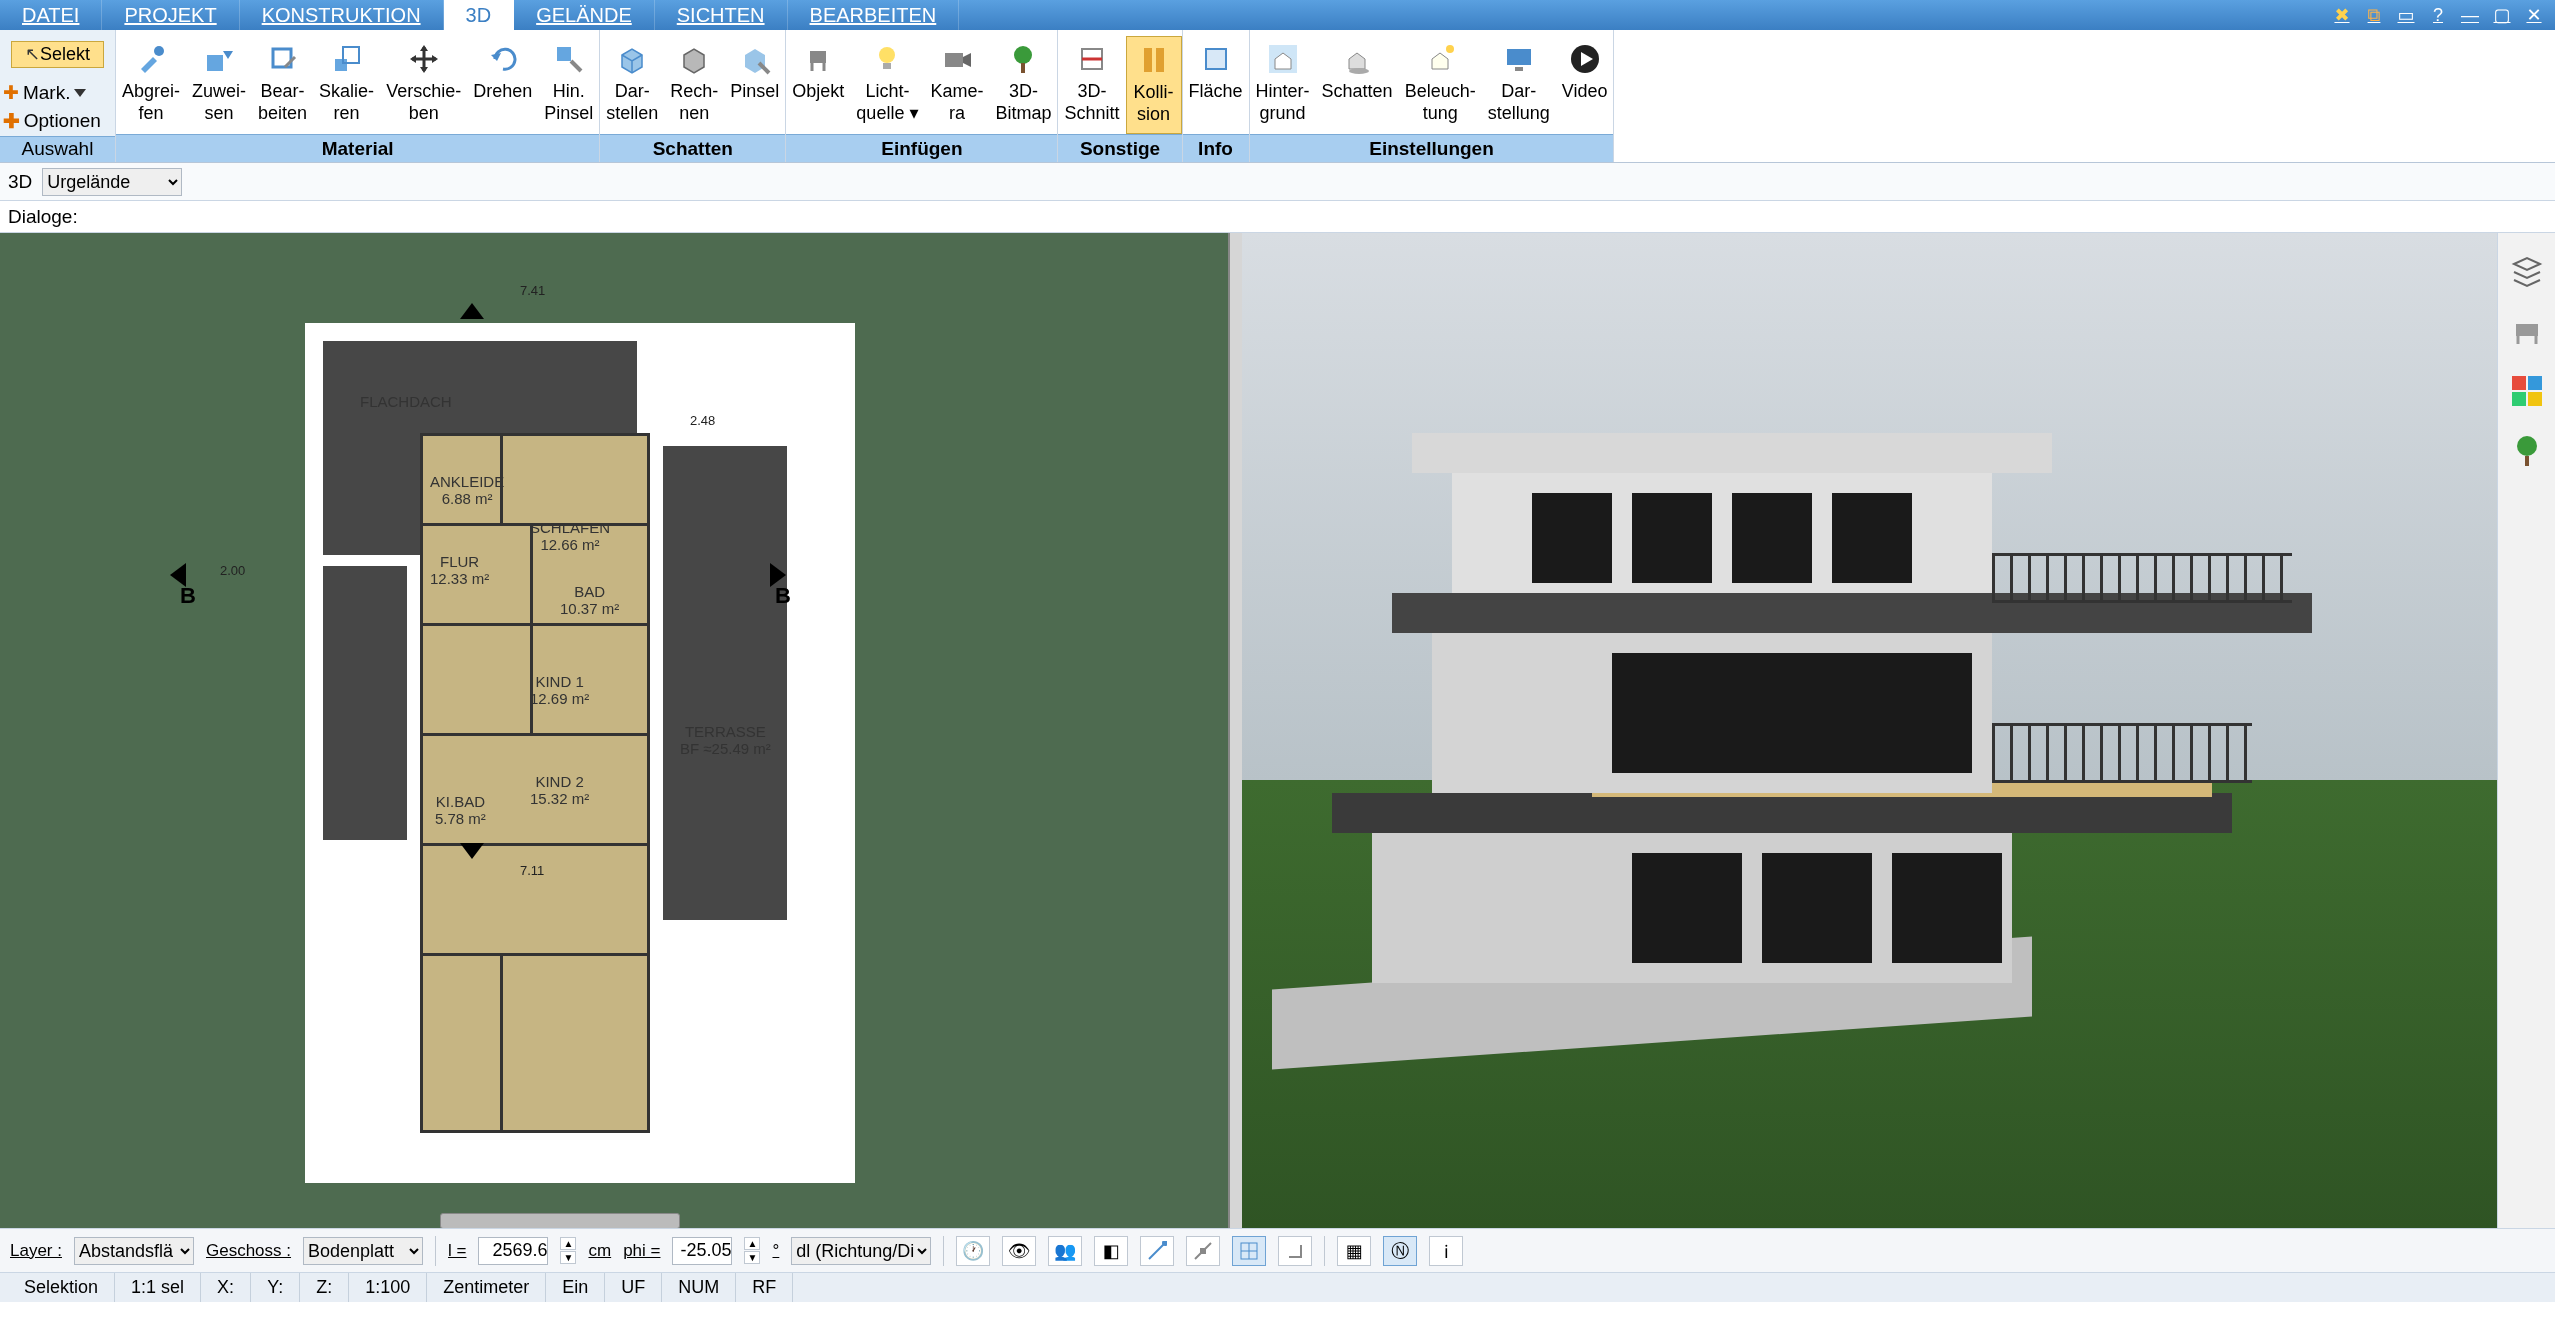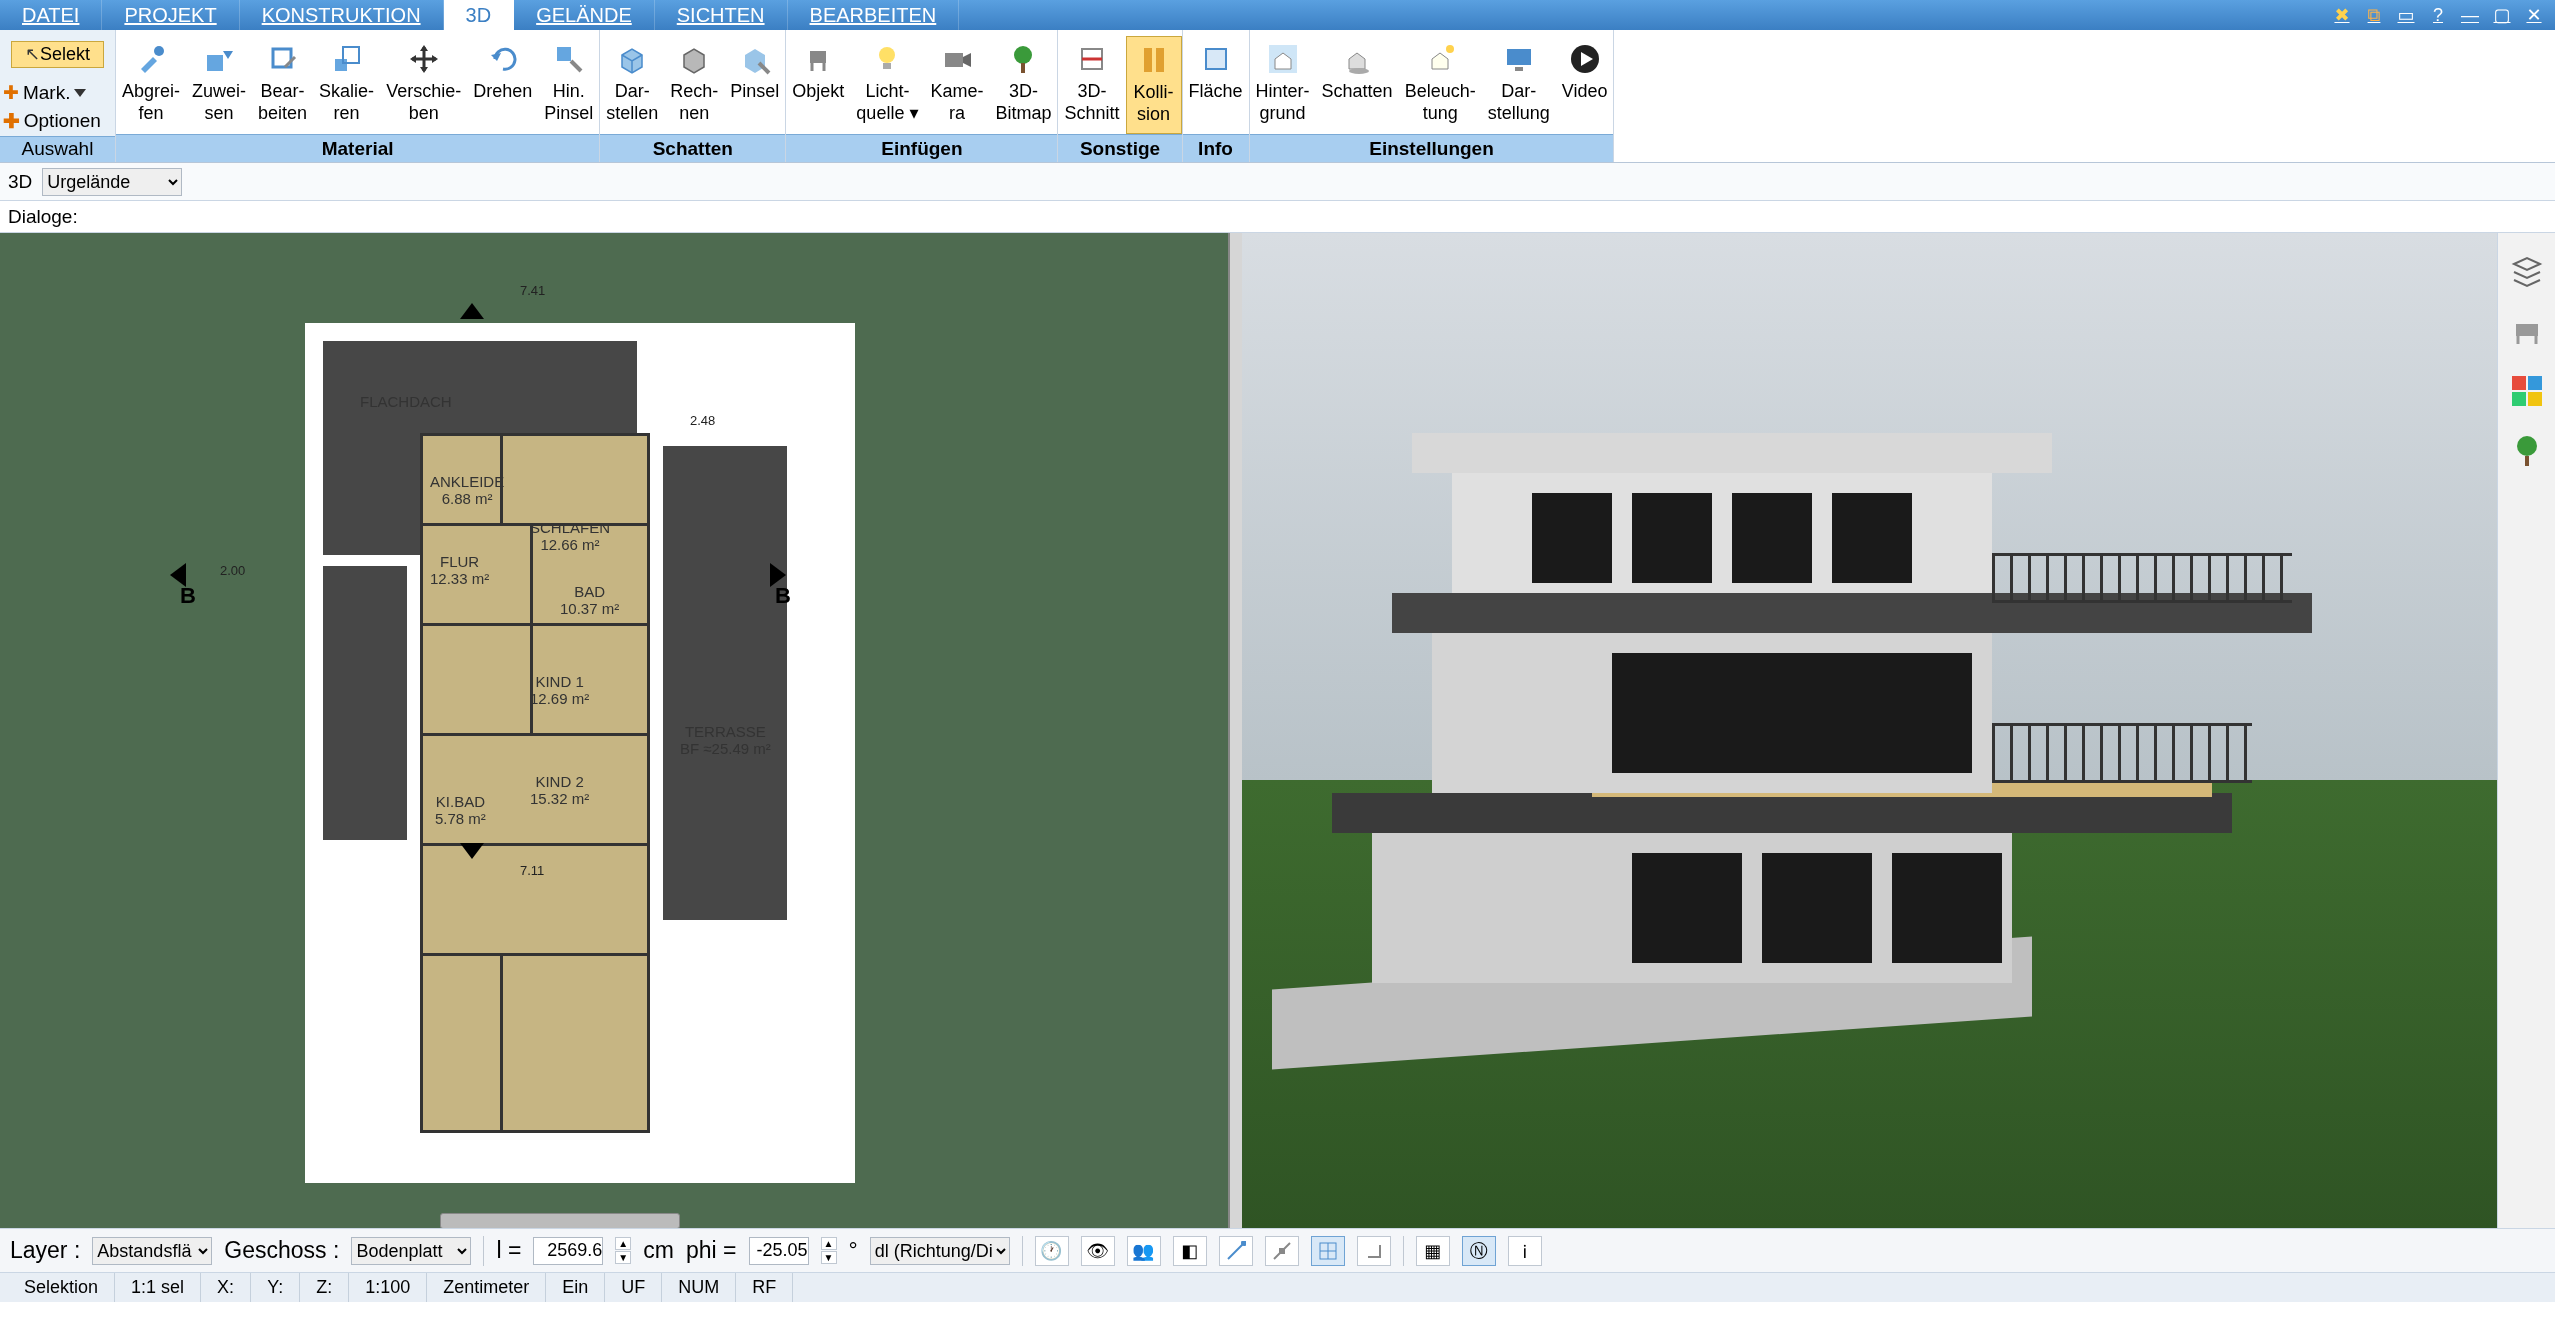--- a/index.html
+++ b/index.html
@@ -57,21 +57,21 @@
 .b-glass { position: absolute; background: #1a1a1a; }
 .b-rail { position: absolute; border-top: 3px solid #333; border-bottom: 3px solid #333; background: repeating-linear-gradient(to right, #333 0 3px, transparent 3px 18px); }
 .b-floor { position: absolute; background: #d4b878; }
 
 
 .side-palette { position: absolute; right: 0; top: 0; width: 58px; height: 100%; display: flex; flex-direction: column; gap: 20px; padding-top: 18px; background: #f2f2f2; border-left: 1px solid #cad6e4; align-items: center; }
 .side-palette .pal-btn { width: 40px; height: 40px; display: flex; align-items: center; justify-content: center; font-size: 28px; cursor: pointer; }
 
 
 .bottombar { height: 44px; background: #f4f6f9; border-top: 1px solid #cad6e4; display: flex; align-items: center; padding: 0 10px; gap: 12px; }
-.bottombar label { font-size: 23px; }
+.bottombar label { font-size: 17px; text-decoration: underline; }
 .bottombar select, .bottombar input { height: 28px; font-size: 18px; border: 1px solid #b0b9c4; }
 .bottombar .sep { width: 1px; height: 30px; background: #c0c8d2; }
 .bottombar .tbtn { width: 34px; height: 30px; border: 1px solid #c0c8d2; background: #fff; display: flex; align-items: center; justify-content: center; cursor: pointer; font-size: 18px; }
 .bottombar .tbtn.active { background: #d8e8f7; border-color: #6fa3d4; }
 
 
 .statusbar { height: 30px; background: #e8eef5; border-top: 1px solid #cad6e4; display: flex; align-items: center; font-size: 18px; padding: 0 8px; }
 .statusbar .cell { padding: 0 16px; border-right: 1px solid #c5d0dc; height: 100%; display: flex; align-items: center; }
 .statusbar .grow { flex: 1; }
 

